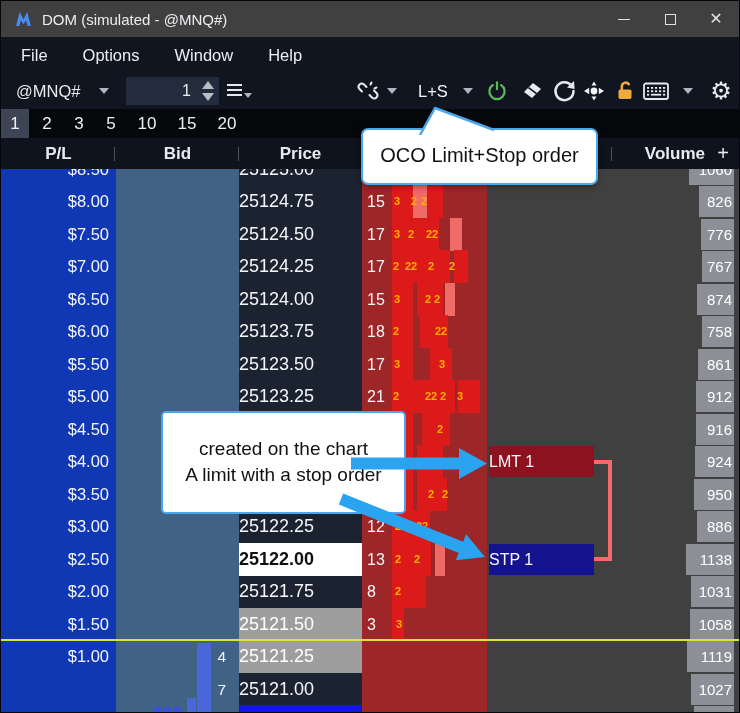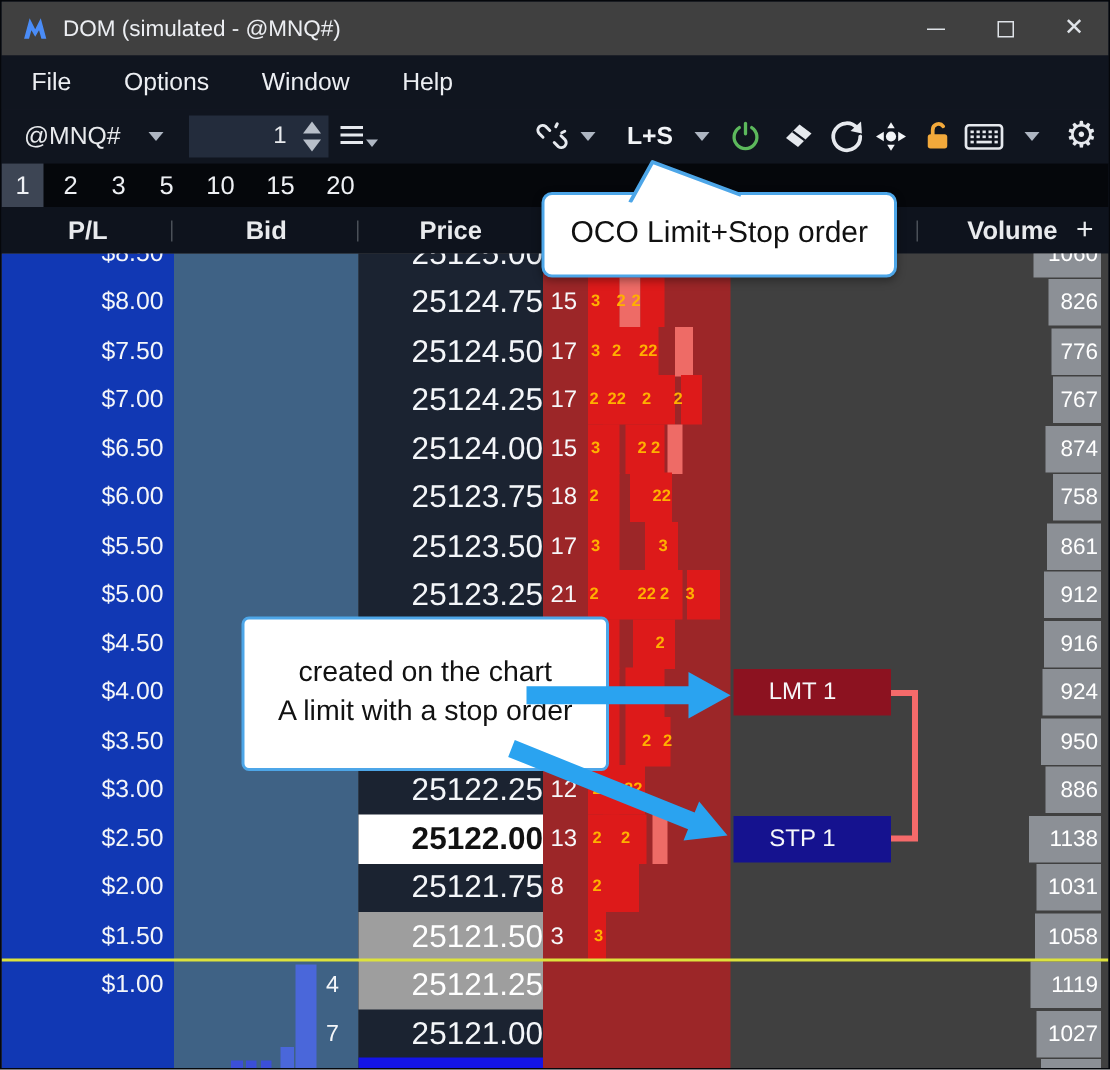--- a/index.html
+++ b/index.html
@@ -55,35 +55,35 @@
   
   .grid{position:absolute;left:0;top:168px;width:100%;height:545px;background:#404040;overflow:hidden;}
   .band{position:absolute;top:0;bottom:0;}
   .band-pl{left:0;width:115px;background:#1138b4;}
   .band-bid{left:115px;width:123px;background:#3f6285;}
   .band-price{left:238px;width:123px;background:#1b2331;}
   .band-red{left:361px;width:125px;background:#9c2628;}
   .row{position:absolute;left:0;width:100%;height:33px;z-index:2;}
   .pl{position:absolute;left:0;width:108px;text-align:right;font-size:16.5px;line-height:33px;color:#f4f6f9;}
   .bidn{position:absolute;left:115px;width:110px;text-align:right;font-size:15.5px;line-height:33px;color:#f4f6f9;}
-  .price{position:absolute;left:238px;width:123px;text-align:right;font-size:21px;line-height:33px;color:#f4f6f9;}
+  .price{position:absolute;left:238px;width:123px;text-align:left;font-size:18px;line-height:33px;color:#f4f6f9;}
   .price.gray{background:#9e9e9e;color:#ffffff;}
   .price.current{background:#ffffff;color:#111111;font-weight:600;}
   .ask{position:absolute;left:366px;font-size:16px;line-height:33px;color:#f6f7f9;z-index:3;}
   .oseg{position:absolute;top:0;height:33px;z-index:2;}
   .oseg.b{background:#dd1a1a;}
   .oseg.l{background:#ee6b66;}
   .onum{position:absolute;font-size:11px;font-weight:bold;color:#ffb000;line-height:33px;z-index:4;}
   .volbar{position:absolute;top:1px;height:31px;background:#8c9096;z-index:1;}
   .voln{position:absolute;right:7px;width:60px;text-align:right;font-size:15px;line-height:33px;color:#ffffff;z-index:3;}
   .yline{position:absolute;left:0;width:100%;top:470px;height:2px;background:#dde23c;z-index:5;}
   .bidbar{position:absolute;z-index:3;}
   .pricestrip{position:absolute;left:238px;width:123px;top:536px;height:9px;background:#1414e8;z-index:3;}
   .volpartial{position:absolute;right:5px;width:40px;top:537px;height:8px;background:#8c9096;z-index:1;}
-  .orderbar{position:absolute;left:488px;width:105px;height:31px;z-index:6;font-size:16px;line-height:31px;text-align:center;padding-right:13px;color:#f6f7f9;}
+  .orderbar{position:absolute;left:488px;width:105px;height:31px;z-index:6;font-size:16px;line-height:31px;text-align:left;padding-right:13px;color:#f6f7f9;}
   .lmt{background:#8c1220;}
   .stp{background:#15128f;}
   .bracket{position:absolute;background:#f56a6a;z-index:6;}
   .arrows{position:absolute;left:0;top:0;z-index:8;pointer-events:none;}
   
   .callout2{position:absolute;left:160px;top:242px;width:245px;height:103px;background:#ffffff;
     border:2.5px solid #4da6e8;border-radius:5px;z-index:7;color:#111;text-align:center;
     font-size:19px;line-height:26px;padding-top:23px;}
   .callout1{position:absolute;left:360px;top:127px;width:237px;height:57px;background:#ffffff;
     border:2.5px solid #4da6e8;border-radius:7px;z-index:11;color:#111;text-align:center;
@@ -149,21 +149,21 @@
           <path d="M10.5 8 L7.8 5.3 a3.2 3.2 0 0 0 -4.5 4.5 L6 12.5"></path>
           <path d="M13.5 16 l2.7 2.7 a3.2 3.2 0 0 0 4.5 -4.5 L18 11.5"></path>
           <path d="M14.5 5.5 L15.5 3.5"></path>
           <path d="M18.5 9.5 L20.5 8.5"></path>
         </g>
       </svg>
     </span>
     <span class="tb" style="left:386px;">
         <span class="caret"></span>
       </span>
-    <span class="tb lps" style="left:417px;font-weight:bold;">L+S</span>
+    <span class="tb lps" style="left:417px;">L+S</span>
     <span class="tb" style="left:462px;">
         <span class="caret"></span>
       </span>
     <span class="tb iconbtn" style="left:484px;width:24px;">
       <svg width="22" height="22" viewBox="0 0 24 24">
         <path d="M7.5 5.5 a8.3 8.3 0 1 0 9 0" stroke="#5cb85c" stroke-width="2.4" fill="none" stroke-linecap="round"></path>
         <line x1="12" y1="2.5" x2="12" y2="10" stroke="#5cb85c" stroke-width="2.4" stroke-linecap="round"></line>
       </svg>
     </span>
     <span class="tb iconbtn" style="left:518px;width:26px;">

